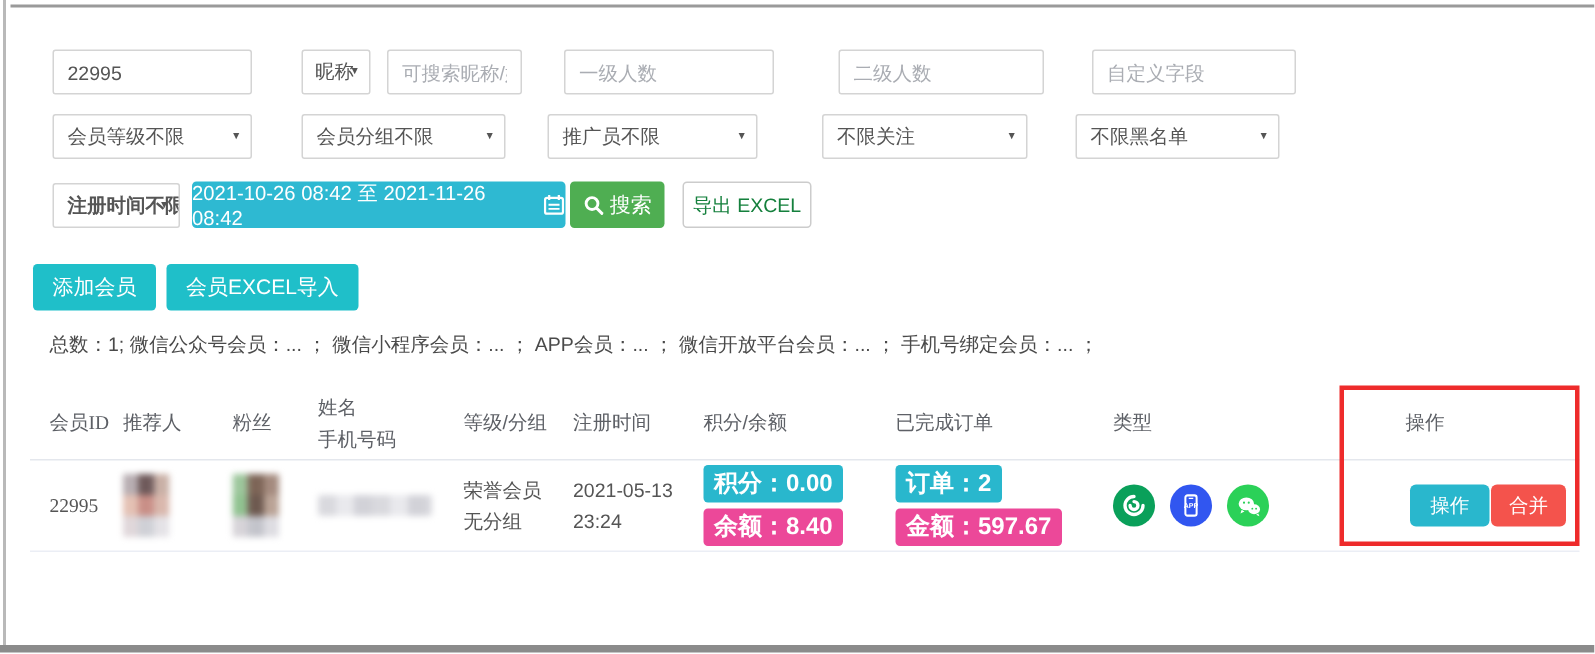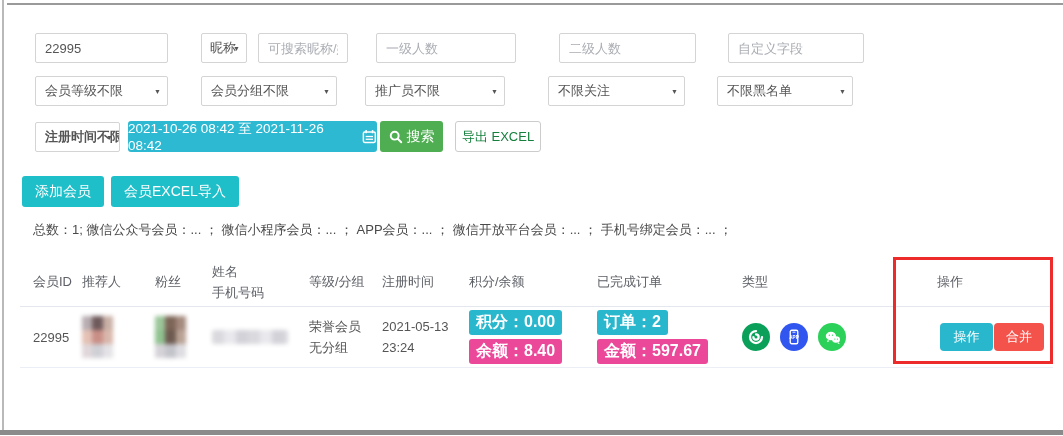--- a/index.html
+++ b/index.html
@@ -36,21 +36,21 @@
   .toolbar { position:absolute; left:22px; top:176px; display:flex; gap:7px; }
   .btn-teal { height:31px; padding:0 13px; background:#1fbfc9; color:#fff; border:none; border-radius:3px;
     font-size:14px; font-family:inherit; cursor:pointer; }
 
   .summary { position:absolute; left:33px; top:221px; font-size:13px; color:#4a4a4a; }
 
   
   .table { position:absolute; left:20px; right:10px; top:257px; font-size:13px; color:#555; }
   .thead { display:flex; height:50px; align-items:center; border-bottom:1px solid #e4e7ed; color:#5d6066; }
   .trow  { display:flex; height:61px; align-items:center; border-bottom:1px solid #ebeef5; }
-  .c1{width:62px; padding-left:13px;} .c2{width:73px;} .c3{width:57px;} .c4{width:97px;}
+  .c1{width:62px; padding-left:13px;font-family:Liberation Serif, serif;} .c2{width:73px;} .c3{width:57px;} .c4{width:97px;}
   .c5{width:73px;} .c6{width:87px;} .c7{width:128px;} .c8{width:145px;} .c9{width:175px;} .c10{flex:1; padding-left:20px;}
   .twoline { line-height:21px; }
 
   .avatar { width:31px; height:42px; display:grid; grid-template-columns:repeat(3,1fr); grid-template-rows:repeat(3,1fr); filter:blur(2px); border-radius:1px; overflow:hidden; }
   .av1 div:nth-child(1){background:#b8aeb2;} .av1 div:nth-child(2){background:#6f5a5b;} .av1 div:nth-child(3){background:#c9b0a6;}
   .av1 div:nth-child(4){background:#e4c1b4;} .av1 div:nth-child(5){background:#c98f87;} .av1 div:nth-child(6){background:#d9b7ac;}
   .av1 div:nth-child(7){background:#e0d7da;} .av1 div:nth-child(8){background:#cfd0d6;} .av1 div:nth-child(9){background:#e4e2e6;}
   .av2 div:nth-child(1){background:#9cc69b;} .av2 div:nth-child(2){background:#7d6557;} .av2 div:nth-child(3){background:#a58b7f;}
   .av2 div:nth-child(4){background:#90c290;} .av2 div:nth-child(5){background:#6e5a50;} .av2 div:nth-child(6){background:#baa396;}
   .av2 div:nth-child(7){background:#d6d3d8;} .av2 div:nth-child(8){background:#c3c4cb;} .av2 div:nth-child(9){background:#dedde2;}

